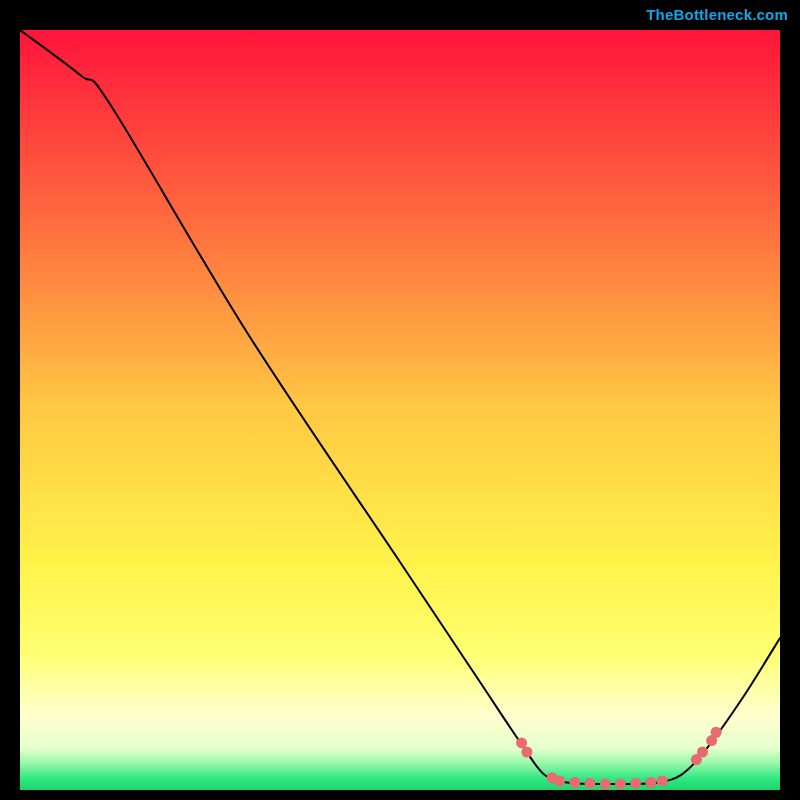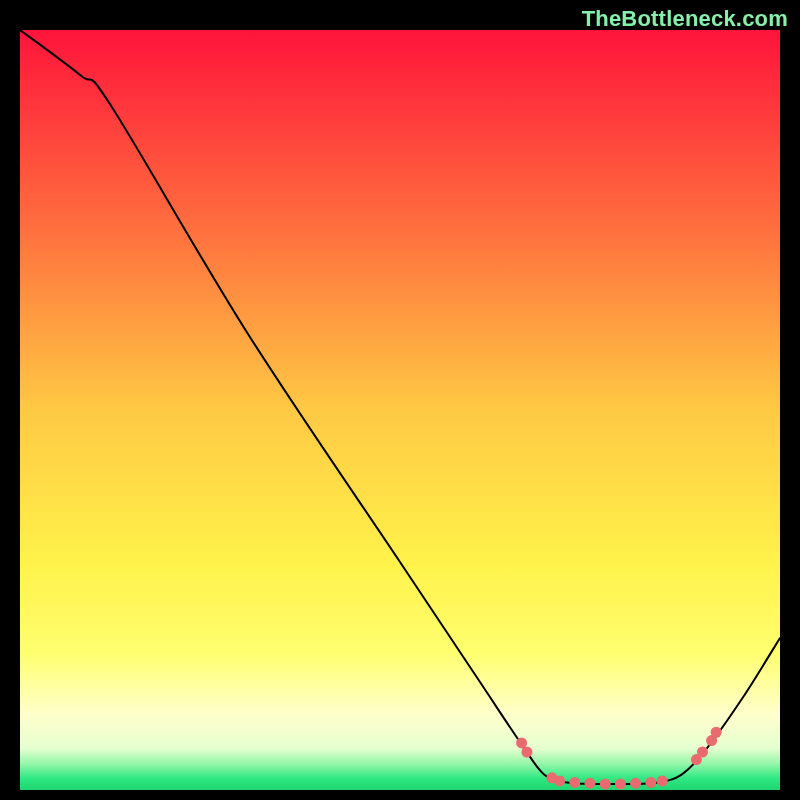--- a/index.html
+++ b/index.html
@@ -8,23 +8,23 @@
     position: relative;
     width: 800px;
     height: 800px;
     background: #000;
   }
   .attribution {
     position: absolute;
     top: 6px;
     right: 12px;
     font-family: Arial, Helvetica, sans-serif;
-    font-size: 22px;
+    font-size: 15px;
     font-weight: 600;
-    color: #86efac;
+    color: #0ea5e9;
     letter-spacing: 0.2px;
   }
   .plot {
     position: absolute;
     left: 20px;
     top: 30px;
     width: 760px;
     height: 760px;
   }
   .plot svg { display: block; }

